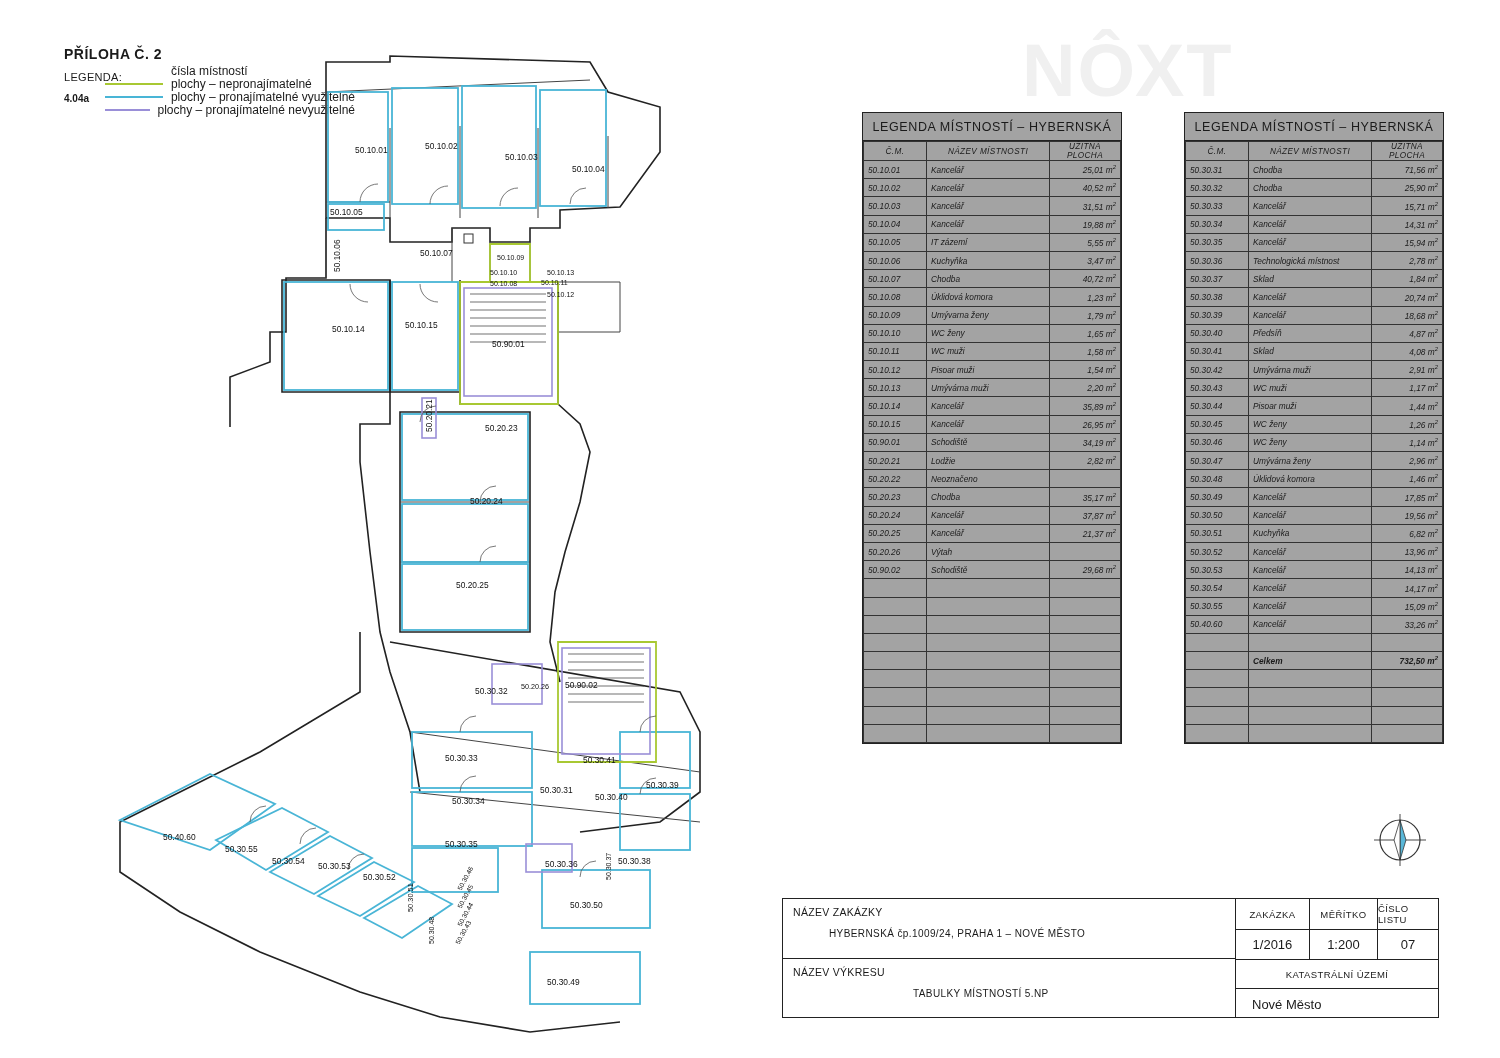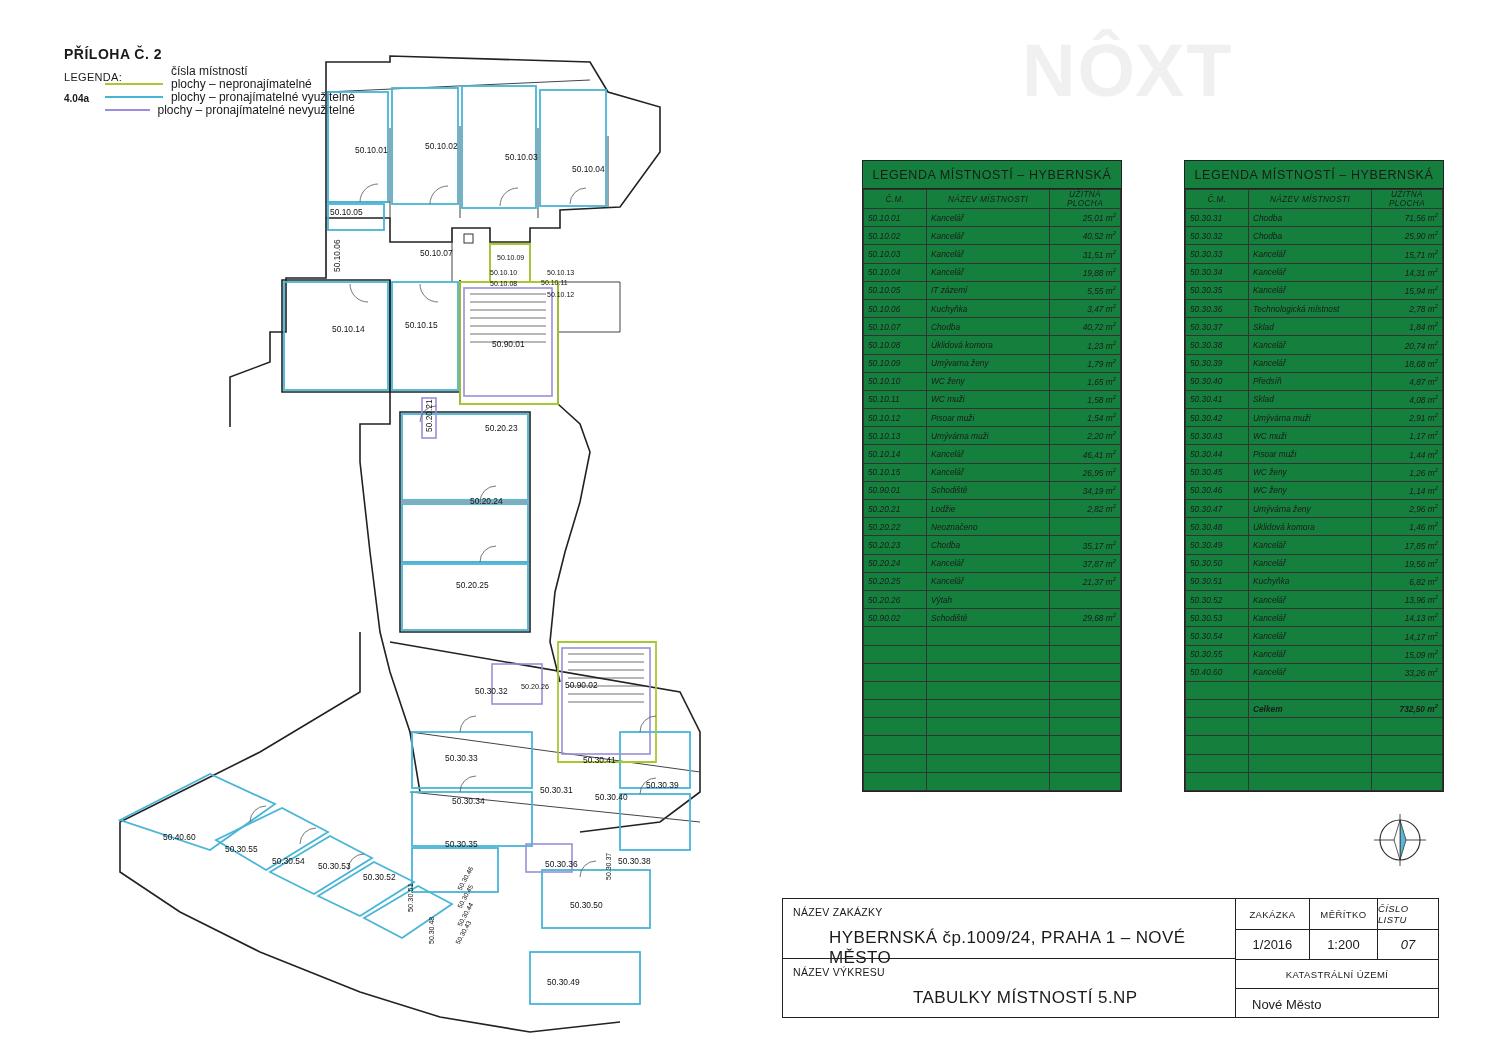--- a/index.html
+++ b/index.html
@@ -37,21 +37,21 @@
   .plan{position:absolute;left:60px;top:20px;width:760px;height:1010px;}
   .plan svg{display:block;}
   .room-label{
     position:absolute;font-size:8.4px;color:#111;white-space:nowrap;
     font-family:"Liberation Sans", sans-serif;
   }
   .room-label.rot{transform:rotate(-90deg);transform-origin:left top;}
   .room-label.rot2{transform:rotate(-62deg);transform-origin:left top;}
 
   
-  .tbl{position:absolute;border:1.4px solid #222;background:#15803d;margin-top:48px;}
+  .tbl{position:absolute;border:1.4px solid #222;background:#a3a3a3;}
   .tbl-head{
     text-align:center;font-size:12.5px;letter-spacing:.6px;
     padding:7px 0 6px;border-bottom:1.2px solid #222;
     font-family:"Liberation Sans", sans-serif;
   }
   table.rooms{border-collapse:collapse;width:100%;font-size:8.3px;font-style:italic;}
   table.rooms th,table.rooms td{
     border:0.8px solid #333;
     height:17.2px;padding:0 4px;
     font-weight:normal;
@@ -67,29 +67,29 @@
   
   .compass{position:absolute;left:1372px;top:800px;width:56px;height:56px;}
 
   
   .titleblock{position:absolute;left:782px;top:886px;width:655px;height:118px;border:1.3px solid #222;}
   .tb-left{position:absolute;left:0;top:0;width:452px;height:100%;}
   .tb-right{position:absolute;left:452px;top:0;right:0;height:100%;border-left:1.3px solid #222;}
   .tb-row{position:relative;height:59px;}
   .tb-row + .tb-row{border-top:1.3px solid #222;}
   .tb-cap{position:absolute;left:10px;top:7px;font-size:10.5px;letter-spacing:.3px;}
-  .tb-val{position:absolute;left:46px;top:29px;font-size:17px;letter-spacing:.4px;}
+  .tb-val{position:absolute;left:46px;top:29px;font-size:10px;letter-spacing:.4px;}
   .tb-val.indent{left:130px;}
   .tbr-top{display:flex;height:30px;border-bottom:1.3px solid #222;}
   .tbr-top > div{border-right:1.3px solid #222;display:flex;align-items:center;justify-content:center;font-size:9.5px;letter-spacing:.4px;}
   .tbr-top > div:last-child{border-right:none;}
   .tbr-vals{display:flex;height:29px;border-bottom:1.3px solid #222;}
   .tbr-vals > div{border-right:1.3px solid #222;display:flex;align-items:center;justify-content:center;font-size:13px;}
   .tbr-vals > div:last-child{border-right:none;}
-  .w1{width:74px;}.w2{width:68px;text-align:center;}.w3{width:61px;font-style:italic;}
+  .w1{width:74px;}.w2{width:68px;text-align:center;}.w3{width:61px;}
   .tbr-ku{height:28px;display:flex;align-items:center;justify-content:center;font-size:9.5px;letter-spacing:.4px;border-bottom:1.3px solid #222;}
   .tbr-ku-val{height:30px;display:flex;align-items:center;padding-left:16px;font-size:13px;}
 </style>
 </head>
 <body>
 
 <div class="page">
 
   <div class="legend-block">
     <div class="legend-title">PŘÍLOHA Č. 2</div>
@@ -344,21 +344,21 @@
             <td class="c-area"><span>1,54</span> m<span class="sup">2</span></td>
           </tr>
         <tr>
             <td class="c-num">50.10.13</td>
             <td class="c-name">Umývárna muži</td>
             <td class="c-area"><span>2,20</span> m<span class="sup">2</span></td>
           </tr>
         <tr>
             <td class="c-num">50.10.14</td>
             <td class="c-name">Kancelář</td>
-            <td class="c-area"><span>46,41</span> m<span class="sup">2</span></td>
+            <td class="c-area"><span>35,89</span> m<span class="sup">2</span></td>
           </tr>
         <tr>
             <td class="c-num">50.10.15</td>
             <td class="c-name">Kancelář</td>
             <td class="c-area"><span>26,95</span> m<span class="sup">2</span></td>
           </tr>
         <tr>
             <td class="c-num">50.90.01</td>
             <td class="c-name">Schodiště</td>
             <td class="c-area"><span>34,19</span> m<span class="sup">2</span></td>

